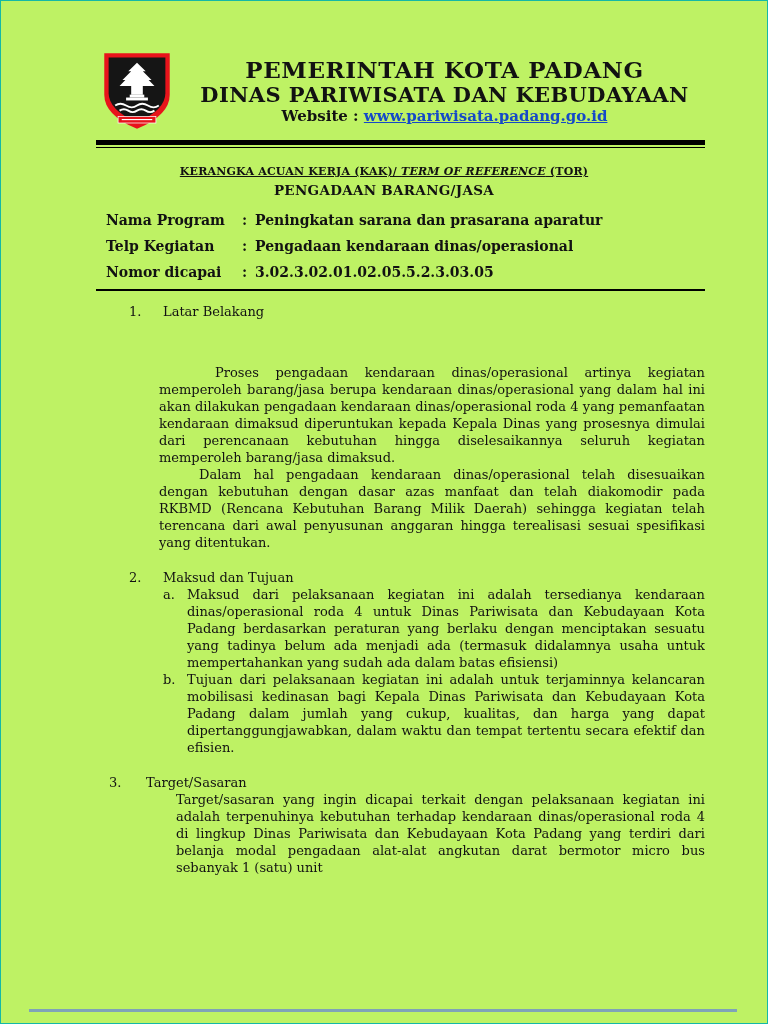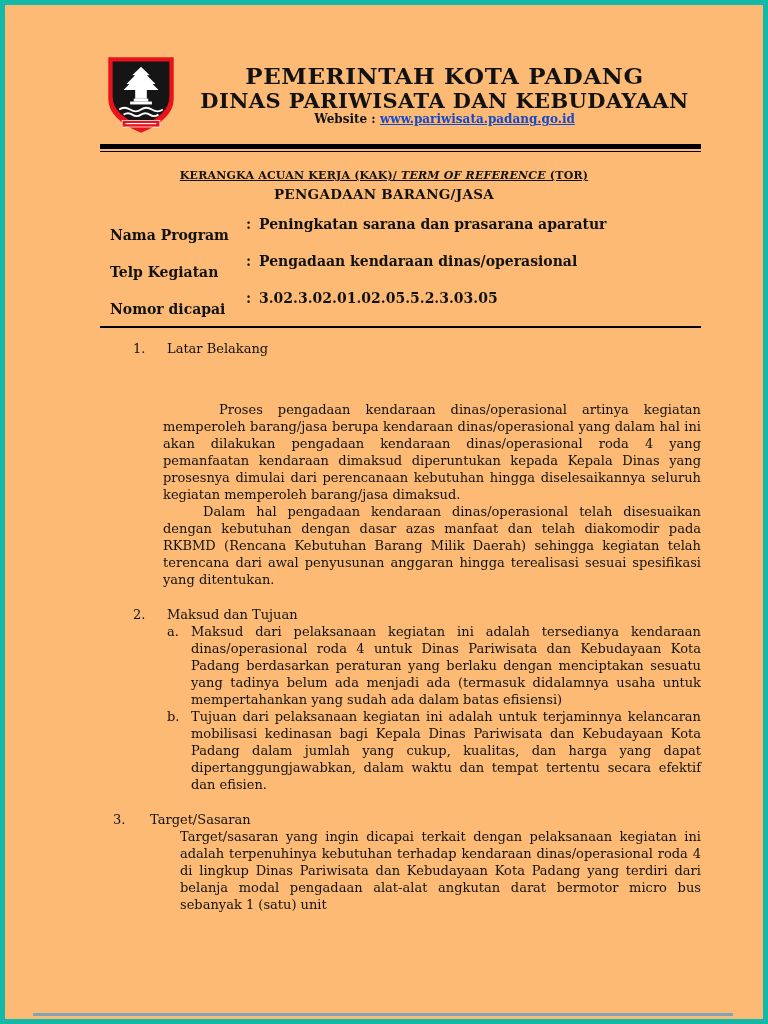--- a/index.html
+++ b/index.html
@@ -5,50 +5,50 @@
   * { box-sizing: border-box; }
   html, body { margin: 0; padding: 0; }
   body {
     width: 768px; height: 1024px;
     background: #ffffff;
     font-family: "DejaVu Serif", "Liberation Serif", serif;
     color: #121212;
     position: relative;
     overflow: hidden;
   }
-  .page { position: absolute; inset: 0; background: #fdba74; border: 5px solid #14b8a6; }
+  .page { position: absolute; inset: 0; background: #bef264; border: 1px solid #14b8a6; }
 
   
   .header { display: flex; align-items: center; margin: 50px 62px 0 95px; }
   .logo { width: 82px; height: 80px; flex: 0 0 auto; margin-right: 6px; }
   .logo svg { width: 100%; height: 100%; display: block; }
   .header-text { flex: 1; text-align: center; line-height: 1.12; }
   .h-gov  { font-size: 23px; font-weight: bold; letter-spacing: 0.6px; }
   .h-dept { font-size: 21px; font-weight: bold; letter-spacing: 0.4px; }
   .h-addr { font-size: 12px; font-weight: bold; margin-top: 3px; white-space: pre-wrap; }
-  .h-web  { font-size: 12px; font-weight: bold; margin-top: 1px; }
+  .h-web  { font-size: 15px; font-weight: bold; margin-top: 1px; }
   .h-link { color: #1549c8; text-decoration: underline; cursor: pointer; }
 
   .rule-thick {
     margin: 9px 62px 0 95px;
     border-top: 5px solid #000;
     border-bottom: 1px solid #000;
     height: 8px;
   }
 
   
   .title-block { text-align: center; margin-top: 12px; font-weight: bold; }
   .title-line1 { font-size: 11px; text-decoration: underline; letter-spacing: 0.2px; }
   .ital { font-style: italic; }
   .title-line2 { font-size: 13.5px; margin-top: 3px; letter-spacing: 0.3px; }
 
   
   .fields { margin: 13px 62px 0 105px; font-size: 14px; font-weight: bold; }
   .field-row { display: flex; margin-bottom: 8px; line-height: 18px; }
-  .field-label { width: 136px; flex: 0 0 auto; margin-top: 11px; }
+  .field-label { width: 136px; flex: 0 0 auto; }
   .field-sep { width: 13px; flex: 0 0 auto; }
   .field-value { flex: 1; }
 
   .rule-thin { margin: 0 62px 0 95px; border-top: 2px solid #000; }
 
   
   .body-content { margin: 12px 62px 0 95px; font-size: 13px; line-height: 17px; }
   .section + .section { margin-top: 18px; }
   .sec-head { display: flex; }
   .sec-num { flex: 0 0 auto; }

